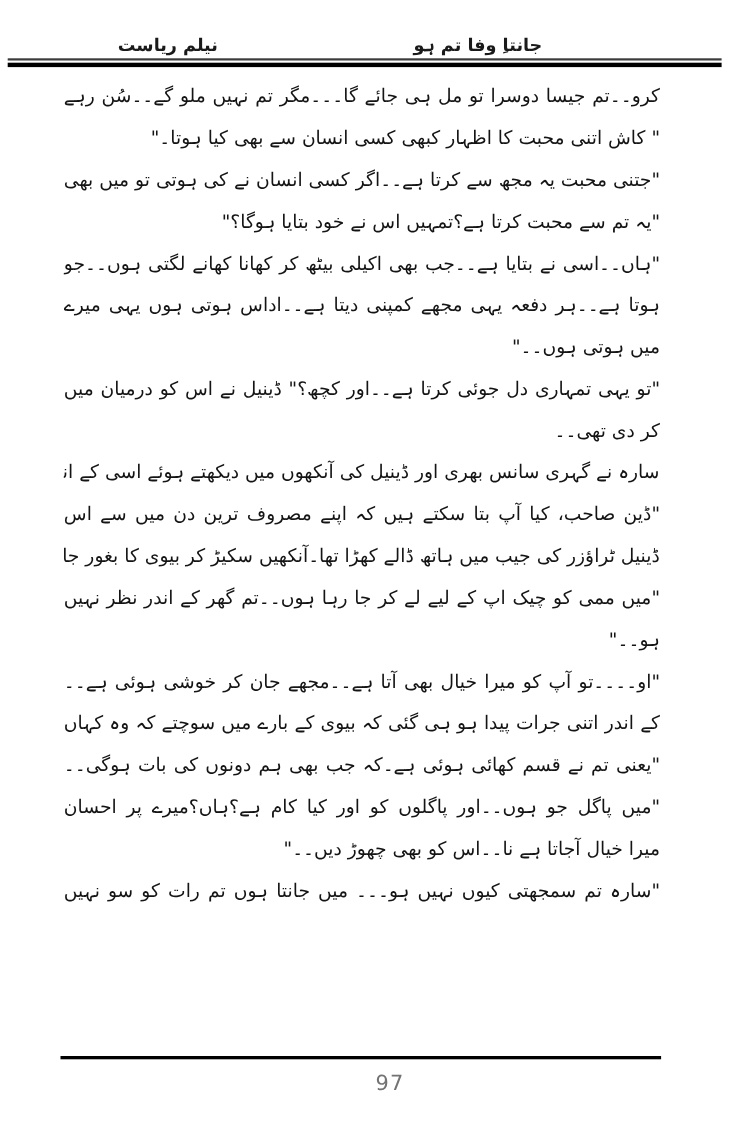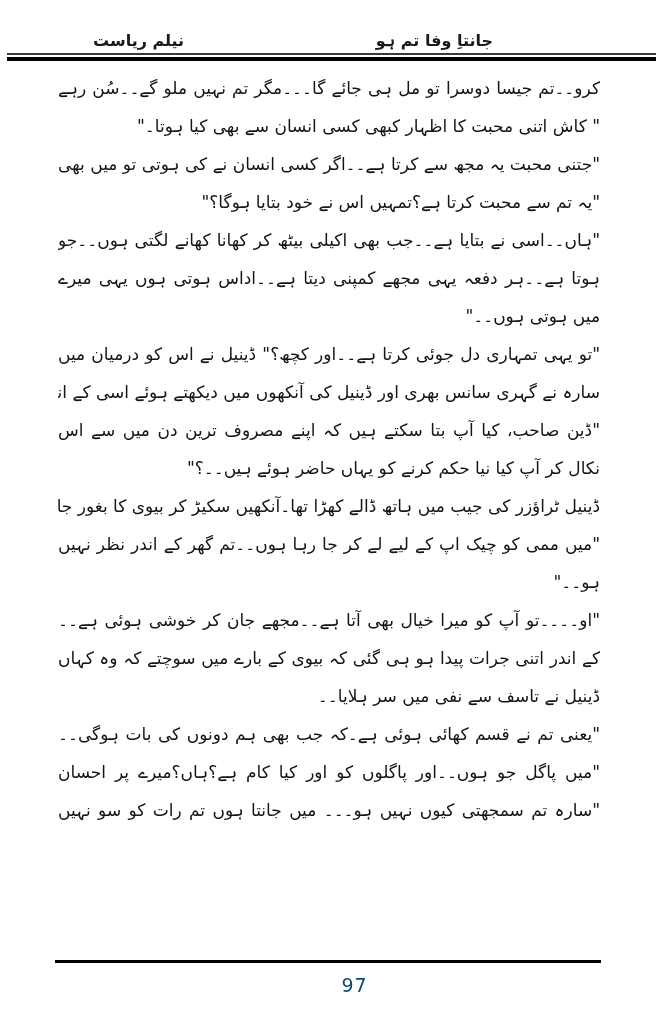--- a/index.html
+++ b/index.html
@@ -19,21 +19,21 @@
     height: 34px;
     direction: rtl;
     display: flex;
     justify-content: space-between;
     align-items: flex-end;
     padding: 0 170px 0 93px;
     font-size: 16px;
     font-weight: 600;
     color: #1a1a1a;
   }
-  .header .title, .header .author { white-space: nowrap; }
+  .header .title, .header .author { white-space: nowrap; margin-left: 14px; }
 
   
   .rule-double { position: absolute; top: 53px; left: 7px; right: 7px; }
   .rule-double .thin  { height: 2px; background: #3a3a3a; }
   .rule-double .gap   { height: 2px; background: transparent; }
   .rule-double .thick { height: 4px; background: #000000; }
 
   
   .body-text {
     position: absolute;
@@ -58,21 +58,21 @@
 
   
   .rule-footer {
     position: absolute; top: 960px; left: 55px; right: 62px;
     height: 3px; background: #000000;
   }
   .pagenum {
     position: absolute; top: 974px; left: 0; right: 0;
     text-align: center;
     font-size: 19px;
-    color: #0c4a6e;
+    color: #737373;
     letter-spacing: 1px;
     margin-left: 46px;
   }
 </style>
 </head>
 <body>
 
 <div class="page">
 
   <div class="header">
@@ -88,31 +88,31 @@
 
   <div class="body-text" id="body-lines">
       <div class="line stretch">کرو۔۔تم جیسا دوسرا تو مل ہی جائے گا۔۔۔مگر تم نہیں ملو گے۔۔سُن رہے ہو۔۔۔"</div>
       <div class="line">" کاش اتنی محبت کا اظہار کبھی کسی انسان سے بھی کیا ہوتا۔"</div>
       <div class="line stretch">"جتنی محبت یہ مجھ سے کرتا ہے۔۔اگر کسی انسان نے کی ہوتی تو میں بھی اظہار کر دیتی۔۔۔"</div>
       <div class="line">"یہ تم سے محبت کرتا ہے؟تمہیں اس نے خود بتایا ہوگا؟"</div>
       <div class="line stretch">"ہاں۔۔اسی نے بتایا ہے۔۔جب بھی اکیلی بیٹھ کر کھانا کھانے لگتی ہوں۔۔جو کہ دن میں تین دفعہ</div>
       <div class="line stretch">ہوتا ہے۔۔ہر دفعہ یہی مجھے کمپنی دیتا ہے۔۔اداس ہوتی ہوں یہی میرے شکوے سُنتا ہے۔۔غصے</div>
       <div class="line">میں ہوتی ہوں۔۔"</div>
       <div class="line stretch">"تو یہی تمہاری دل جوئی کرتا ہے۔۔اور کچھ؟" ڈینیل نے اس کو درمیان میں ٹوک کر بات پوری</div>
+      <div class="line">کر دی تھی۔۔</div>
       <div class="line">سارہ نے گہری سانس بھری اور ڈینیل کی آنکھوں میں دیکھتے ہوئے اسی کے انداز میں بولی۔۔</div>
       <div class="line stretch">"ڈین صاحب، کیا آپ بتا سکتے ہیں کہ اپنے مصروف ترین دن میں سے اس ناچیز کے لیے دو پل</div>
-      <div class="line">نکال کر آپ کیا نیا حکم کرنے کو یہاں حاضر ہوئے ہیں۔۔؟"</div>
       <div class="line">ڈینیل ٹراؤزر کی جیب میں ہاتھ ڈالے کھڑا تھا۔آنکھیں سکیڑ کر بیوی کا بغور جائزہ لیا۔۔</div>
       <div class="line stretch">"میں ممی کو چیک اپ کے لیے لے کر جا رہا ہوں۔۔تم گھر کے اندر نظر نہیں آئی تو دیکھنے آگیا کہ کہاں</div>
       <div class="line">ہو۔۔"</div>
       <div class="line stretch">"او۔۔۔۔تو آپ کو میرا خیال بھی آتا ہے۔۔مجھے جان کر خوشی ہوئی ہے۔۔آخر اتنے دن بعد آپ</div>
       <div class="line stretch">کے اندر اتنی جرات پیدا ہو ہی گئی کہ بیوی کے بارے میں سوچتے کہ وہ کہاں ہے۔۔"</div>
-      <div class="line">ڈینیل نے تاسف سے نفی میں سر ہلایا۔۔</div>
       <div class="line stretch">"یعنی تم نے قسم کھائی ہوئی ہے۔کہ جب بھی ہم دونوں کی بات ہوگی۔۔تم نے لڑنا ضرور ہے۔"</div>
       <div class="line stretch">"میں پاگل جو ہوں۔۔اور پاگلوں کو اور کیا کام ہے؟ہاں؟میرے پر احسان کریں۔۔یہ جو کبھی کبھار</div>
+      <div class="line">میرا خیال آجاتا ہے نا۔۔اس کو بھی چھوڑ دیں۔۔"</div>
       <div class="line stretch">"سارہ تم سمجھتی کیوں نہیں ہو۔۔۔ میں جانتا ہوں تم رات کو سو نہیں پاتی ہو۔۔مگر کچھ دن کی بات</div>
     </div>
 
   <div class="rule-footer"></div>
 
   <div class="pagenum">97</div>
 
 </div>
 
 </body></html>

